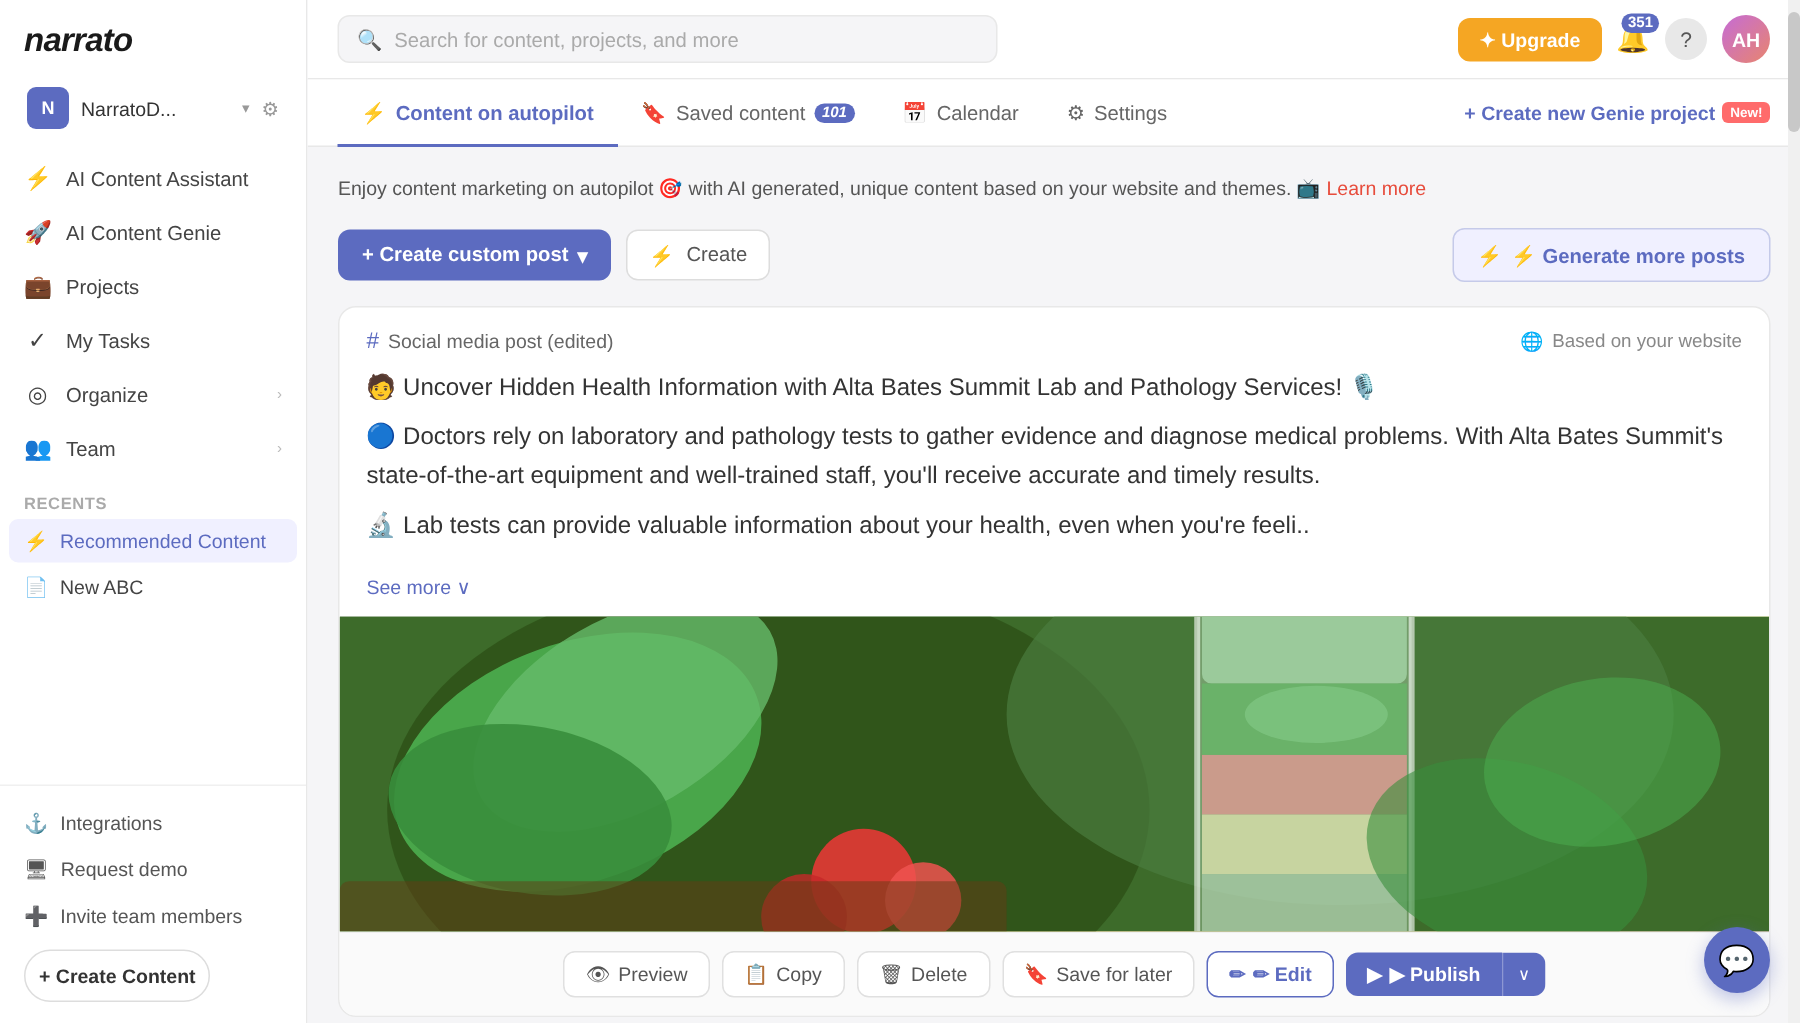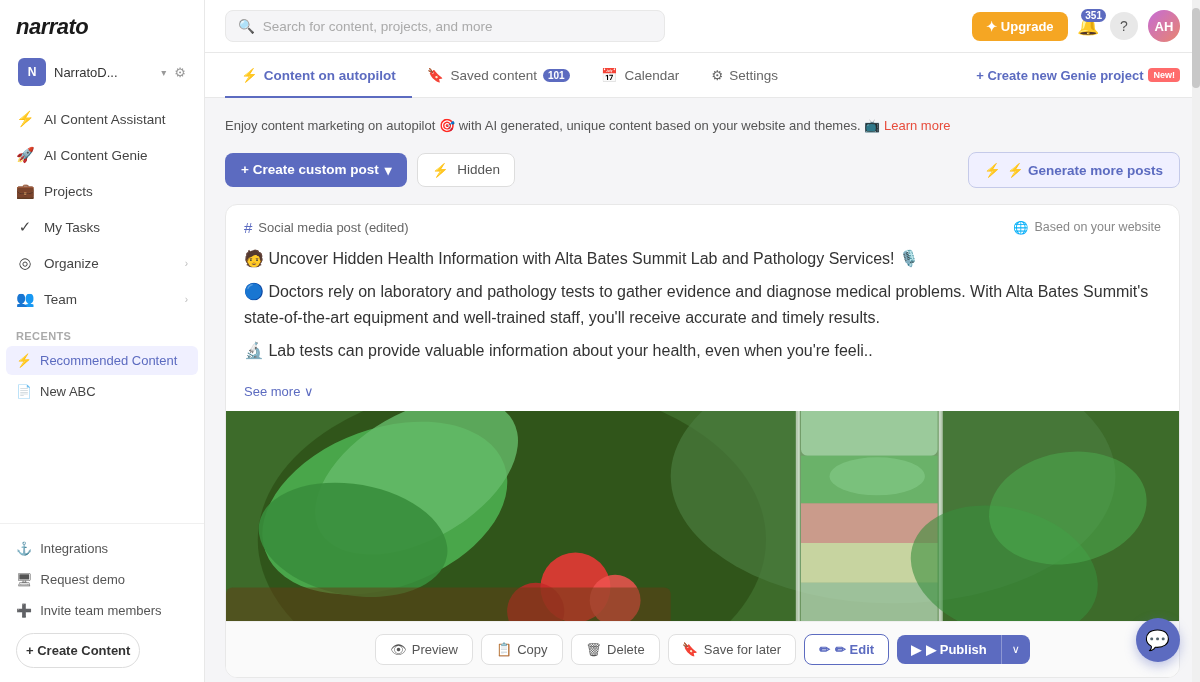--- a/index.html
+++ b/index.html
@@ -196,20 +196,21 @@
       top: 1px;
     }
     .tab.active { color: #5c6bc0; border-bottom-color: #5c6bc0; font-weight: 600; }
     .tab-badge {
       background: #5c6bc0;
       color: #fff;
       font-size: 10px;
       font-weight: 700;
       border-radius: 10px;
       padding: 1px 5px;
+      font-style: italic;
     }
     .new-badge {
       background: #ff6b6b;
       color: #fff;
       font-size: 9px;
       font-weight: 700;
       border-radius: 4px;
       padding: 2px 5px;
     }
     .create-genie-btn {
@@ -532,21 +533,21 @@
     </div>
 
     <div class="actions-row">
       <div class="actions-left">
         <button class="create-post-btn">
           <span>+ Create custom post</span>
           <span>▾</span>
         </button>
         <button class="filter-btn">
           <span>⚡</span>
-          <span style="margin-left:2px;">Hidden</span>
+          <span style="margin-left:2px;">Create</span>
         </button>
       </div>
       <button class="generate-posts-btn">
         <span>⚡</span>
         <span>⚡ Generate more posts</span>
       </button>
     </div>
 
     <div class="post-card">
       <div class="post-card-header">

